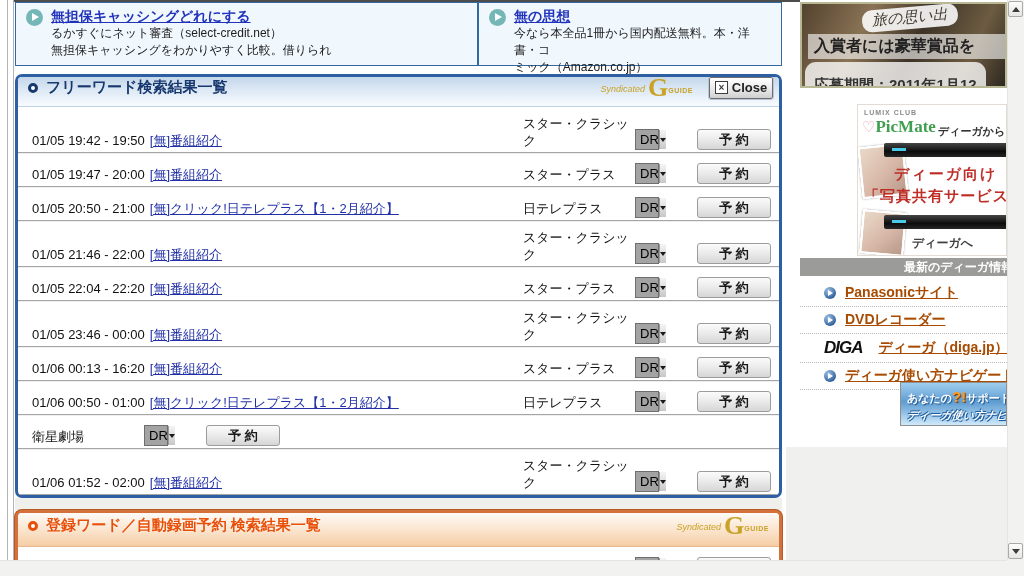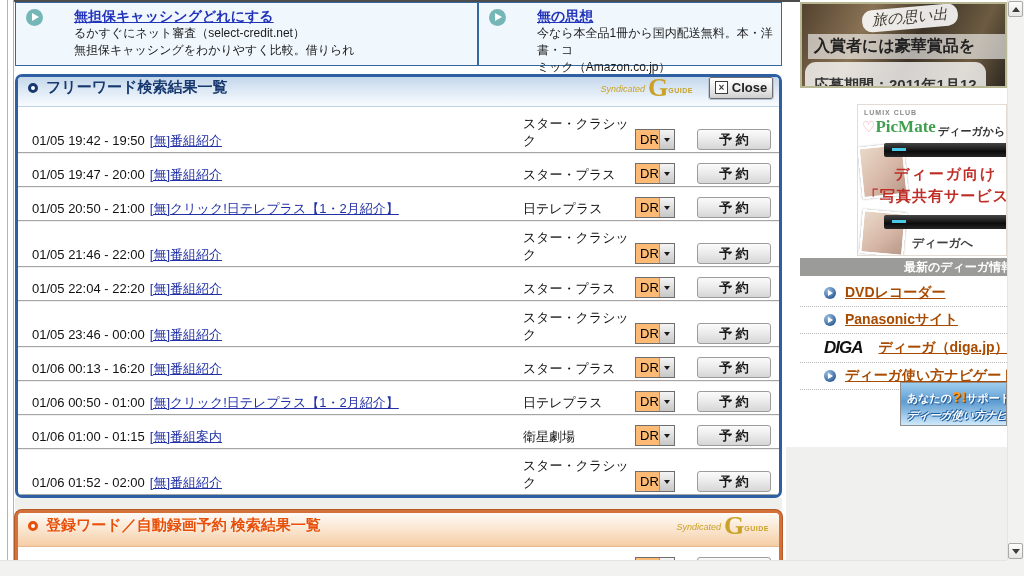--- a/index.html
+++ b/index.html
@@ -7,21 +7,21 @@
     font-family:"Liberation Sans","DejaVu Sans",sans-serif; }
   .page { position:relative; width:1024px; height:576px; background:#ffffff; overflow:hidden; }
 
   
   .top-line { position:absolute; left:14px; top:0; width:993px; height:2px; background:#4c4c4c; }
   .vline { position:absolute; top:0; width:1px; height:560px; background:#b4b4b4; }
   .vline.a { left:7px; } .vline.b { left:13px; }
 
   
   .ad-row { position:absolute; left:15px; top:2px; width:767px; height:64px; display:flex; }
-  .ad-box { border:1px solid #35699e; background:#f0f7fd; display:flex; padding:5px 8px 4px 6px;gap:23px; }
+  .ad-box { border:1px solid #35699e; background:#f0f7fd; display:flex; padding:5px 8px 4px 6px; }
   .ad-box.l { width:463px; } .ad-box.r { width:304px; }
   .play-icon { width:17px; height:17px; border-radius:50%; background:#74b7b6; position:relative; flex:none; margin:1px 8px 0 4px; }
   .play-icon::after { content:""; position:absolute; left:6px; top:4px;
     border-left:7px solid #fff; border-top:4.5px solid transparent; border-bottom:4.5px solid transparent; }
   .ad-title { color:#2233bb; font-weight:bold; font-size:14px; text-decoration:underline; display:block; line-height:17px; }
   .ad-desc { font-size:12px; color:#1c1c1c; line-height:1.4; }
 
   
   .panel { position:absolute; left:15px; width:767px; background:#fff; overflow:hidden; }
   .panel.blue { top:74px; height:424px; border:3px solid #2e5fa3; border-radius:7px; }
@@ -51,21 +51,21 @@
   
   .rows { width:100%; }
   .row { display:flex; align-items:flex-end; padding:2px 8px 2px 14px; min-height:34px;
     border-bottom:1px solid #a5a5a5; box-shadow:0 1px 0 #efefef; }
   .row.tall { min-height:46px; }
   .cell-main { flex:1; font-size:13px; color:#111; }
   .time { margin-right:5px; }
   .plink { color:#2130a6; text-decoration:underline; font-size:13px; }
   .cell-ch { width:112px; font-size:13px; color:#111; line-height:1.3; padding-right:6px; }
   .cell-dr { width:52px; }
-  .dr { width:40px; height:21px; border:1px solid #6e6e6e; background:#fdba74; display:flex; align-items:center; cursor:default; }
+  .dr { width:24px; height:21px; border:1px solid #6e6e6e; background:#a3a3a3; display:flex; align-items:center; cursor:default; }
   .dr-txt { padding-left:4px; flex:1; font-size:13px; color:#000; }
   .dr-btn { width:15px; height:19px; background:linear-gradient(180deg,#f5f5f5,#c7c7c7); border-left:1px solid #9a9a9a;
     display:flex; align-items:center; justify-content:center; }
   .dr-arrow { width:0; height:0; border-top:4px solid #1a1a1a; border-left:3.5px solid transparent; border-right:3.5px solid transparent; }
   .cell-btn { width:84px; text-align:right; }
   .rsv { width:74px; height:21px; border:1px solid #9c9c9c; border-radius:3px;
     background:linear-gradient(180deg,#fbfbfb 0%,#ececec 45%,#d6d6d6 100%);
     font-size:13px; font-weight:bold; color:#1b1b1b; font-family:inherit; }
 
   
@@ -308,23 +308,20 @@
         <span class="dr-btn">
                 <span class="dr-arrow"></span>
               </span>
       </div>
     </div>
     <div class="cell-btn">
       <button class="rsv">予 約</button>
     </div>
   </div>
         <div class="row">
-    <div class="cell-main">
-      <span class="time">01/06 01:00 - 01:15</span><a class="plink" href="#">[無]番組案内</a>
-    </div>
     <div class="cell-ch">衛星劇場</div>
     <div class="cell-dr">
       <div class="dr">
         <span class="dr-txt">DR</span>
         <span class="dr-btn">
                 <span class="dr-arrow"></span>
               </span>
       </div>
     </div>
     <div class="cell-btn">
@@ -404,25 +401,25 @@
       <div class="pm-photo p2"></div>
       <div class="pm-rec r2"></div>
       <div class="pm-foot">ディーガへ</div>
     </div>
 
     <div class="news-bar">最新のディーガ情報</div>
 
     <div class="side-links" id="side-links">
         <div class="slink">
           <span class="sicon"></span>
-          <a class="slabel" href="#">DVDレコーダー</a>
+          <a class="slabel" href="#">Panasonicサイト</a>
         </div>
         <div class="slink">
           <span class="sicon"></span>
-          <a class="slabel" href="#">Panasonicサイト</a>
+          <a class="slabel" href="#">DVDレコーダー</a>
         </div>
         <div class="slink">
           <span class="diga-logo">DIGA</span>
           <a class="slabel" href="#">ディーガ（diga.jp）</a>
         </div>
         <div class="slink">
           <span class="sicon"></span>
           <a class="slabel" href="#">ディーガ使い方ナビゲート</a>
         </div>
       </div>

